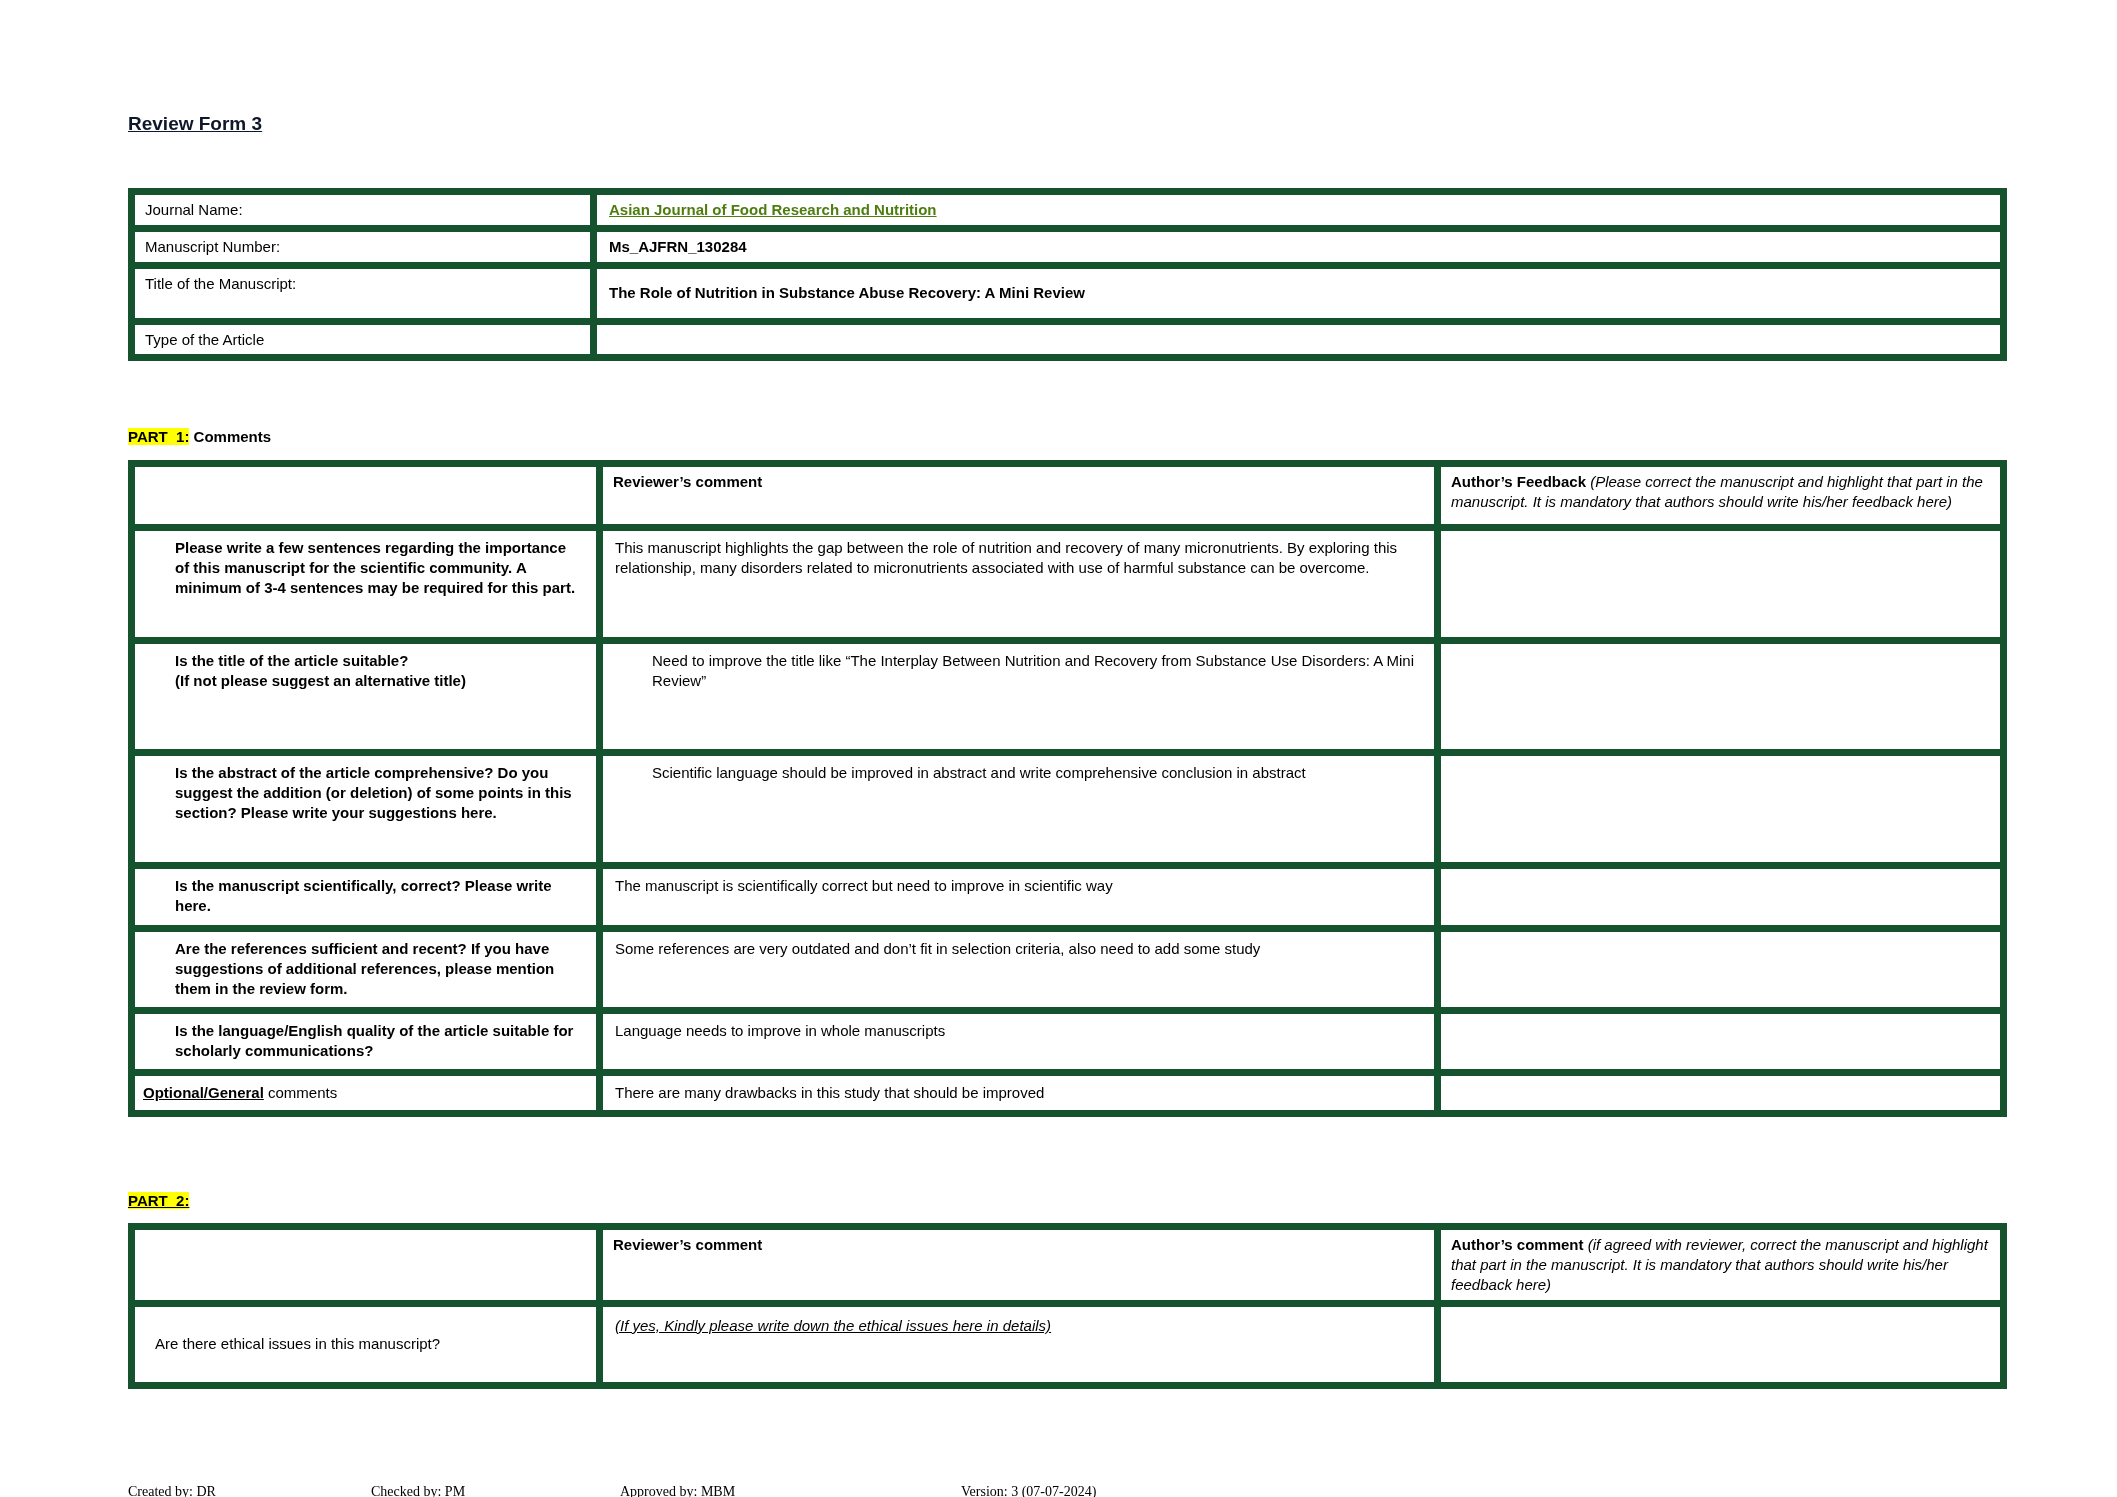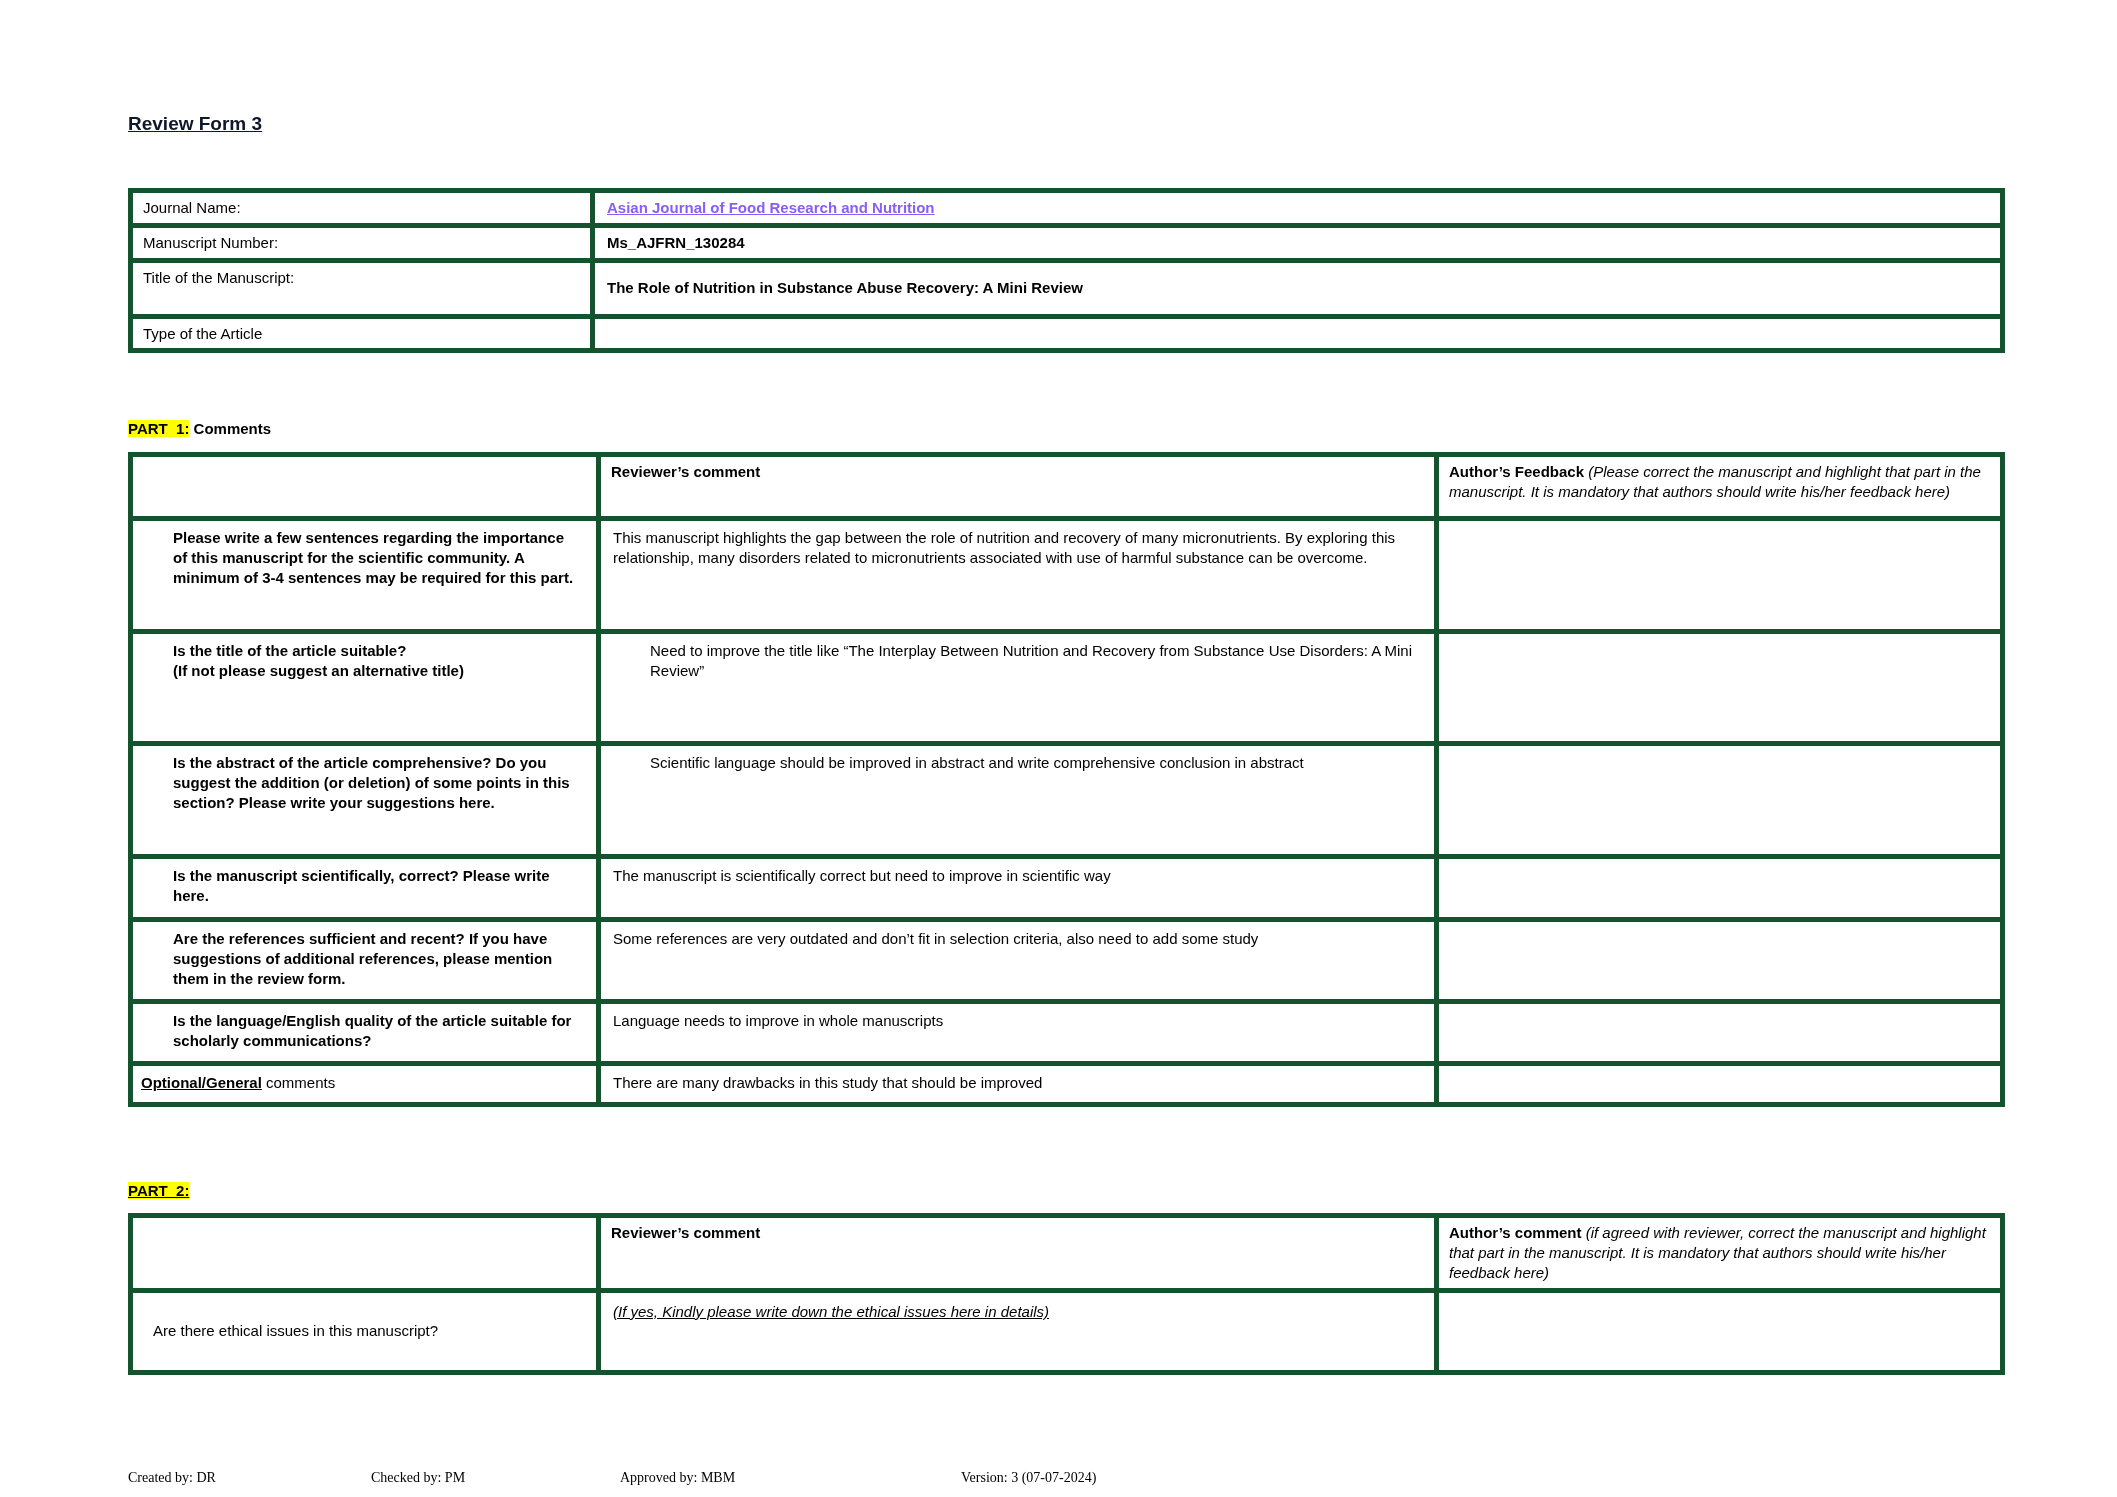--- a/index.html
+++ b/index.html
@@ -31,34 +31,34 @@
     color: #0f172a;
     text-decoration: underline;
     cursor: pointer;
   }
   table {
     border-collapse: collapse;
     table-layout: fixed;
     width: 1872px;
   }
   td {
-    border: 5px solid #14532d;
+    border: 7px solid #14532d;
     font-size: 15px;
     line-height: 1.32;
     vertical-align: top;
     padding: 5px 10px;
     word-wrap: break-word;
   }
   .info-table { margin-top: 52px; }
   .info-table .label { padding: 5px 10px; }
   .info-table .value-cell { padding: 5px 12px; }
   .bold { font-weight: bold; }
   .italic { font-style: italic; }
   .journal-link {
-    color: #8b5cf6;
+    color: #4d7c0f;
     font-weight: bold;
     text-decoration: underline;
     cursor: pointer;
     margin-top: 30px;
   }
   .mid { vertical-align: middle; }
   .ih1 { height: 29px; }
   .ih3 { height: 56px; }
   .ih4 { height: 31px; }
 

